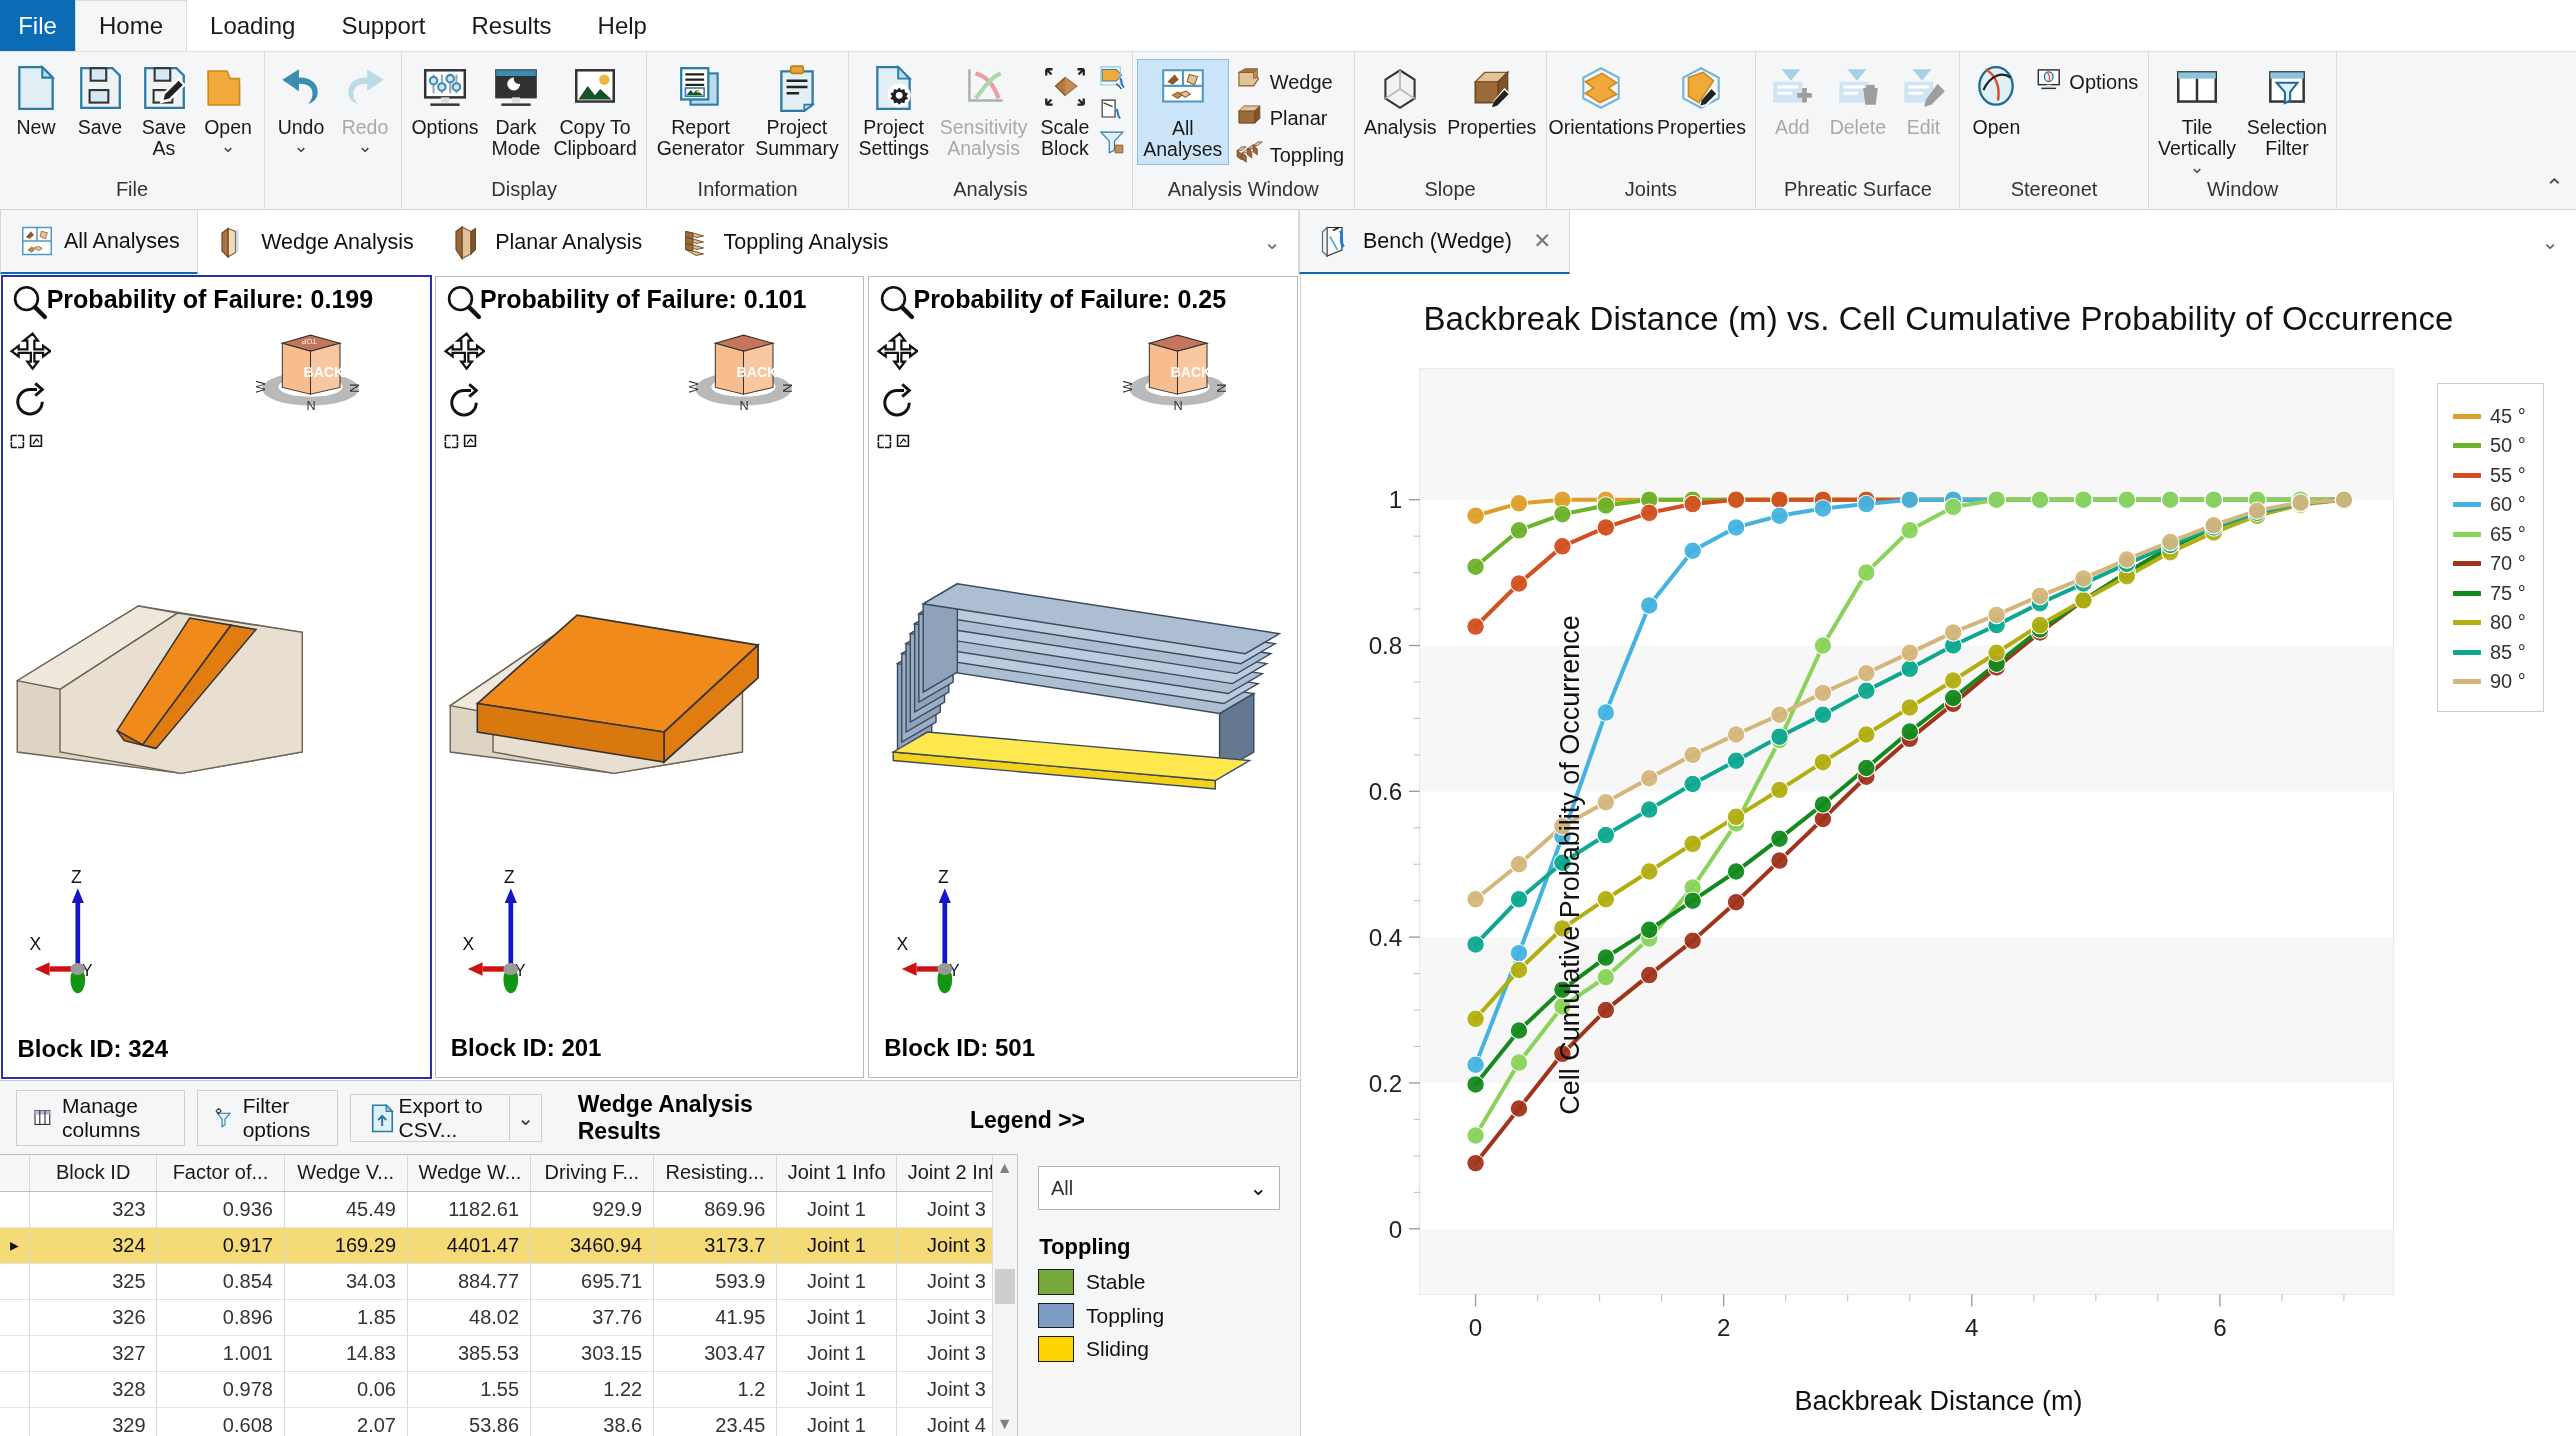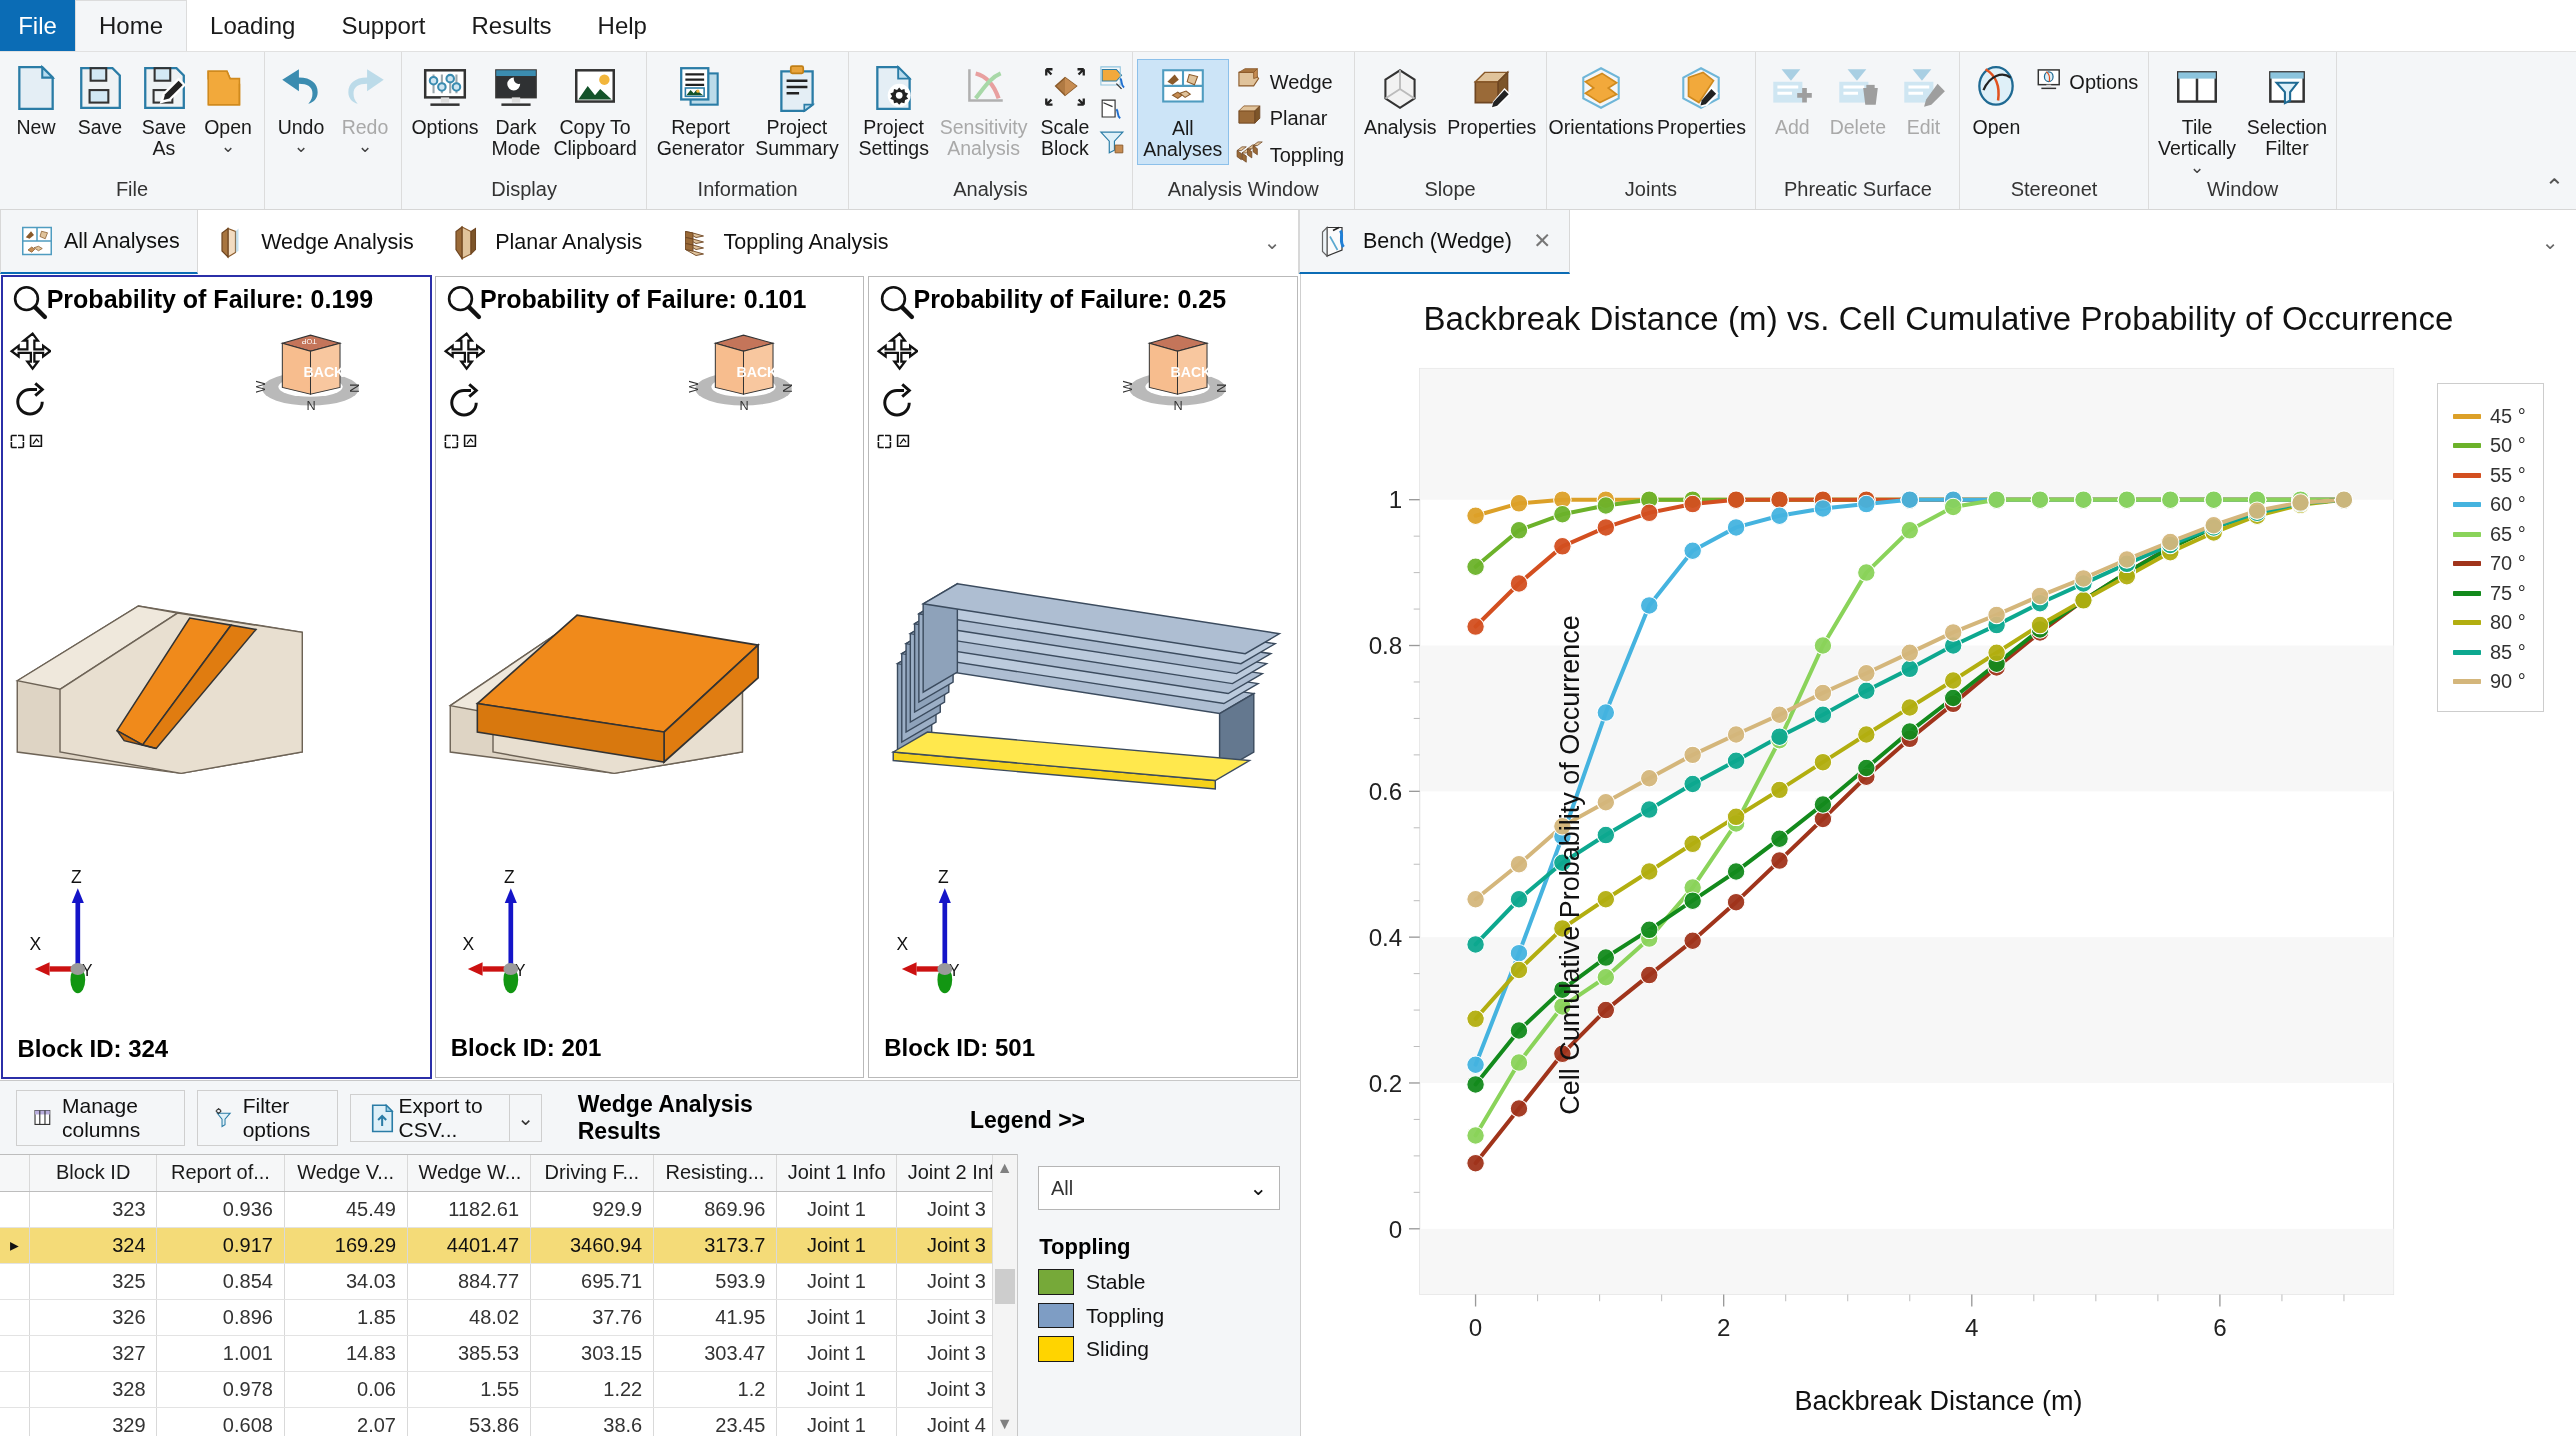--- a/index.html
+++ b/index.html
@@ -930,21 +930,21 @@
                   <col style="width:117px">
                   <col style="width:117px">
                   <col style="width:117px">
                   <col style="width:114px">
                   <col style="width:114px">
               </colgroup>
               <thead>
                 <tr>
                   <th class="colmark"></th>
                   <th>Block ID</th>
-                  <th>Report of...</th>
+                  <th>Factor of...</th>
                   <th>Wedge V...</th>
                   <th>Wedge W...</th>
                   <th>Driving F...</th>
                   <th>Resisting...</th>
                   <th>Joint 1 Info</th>
                   <th>Joint 2 Info</th>
                 </tr>
               </thead>
               <tbody>
                 <tr>

